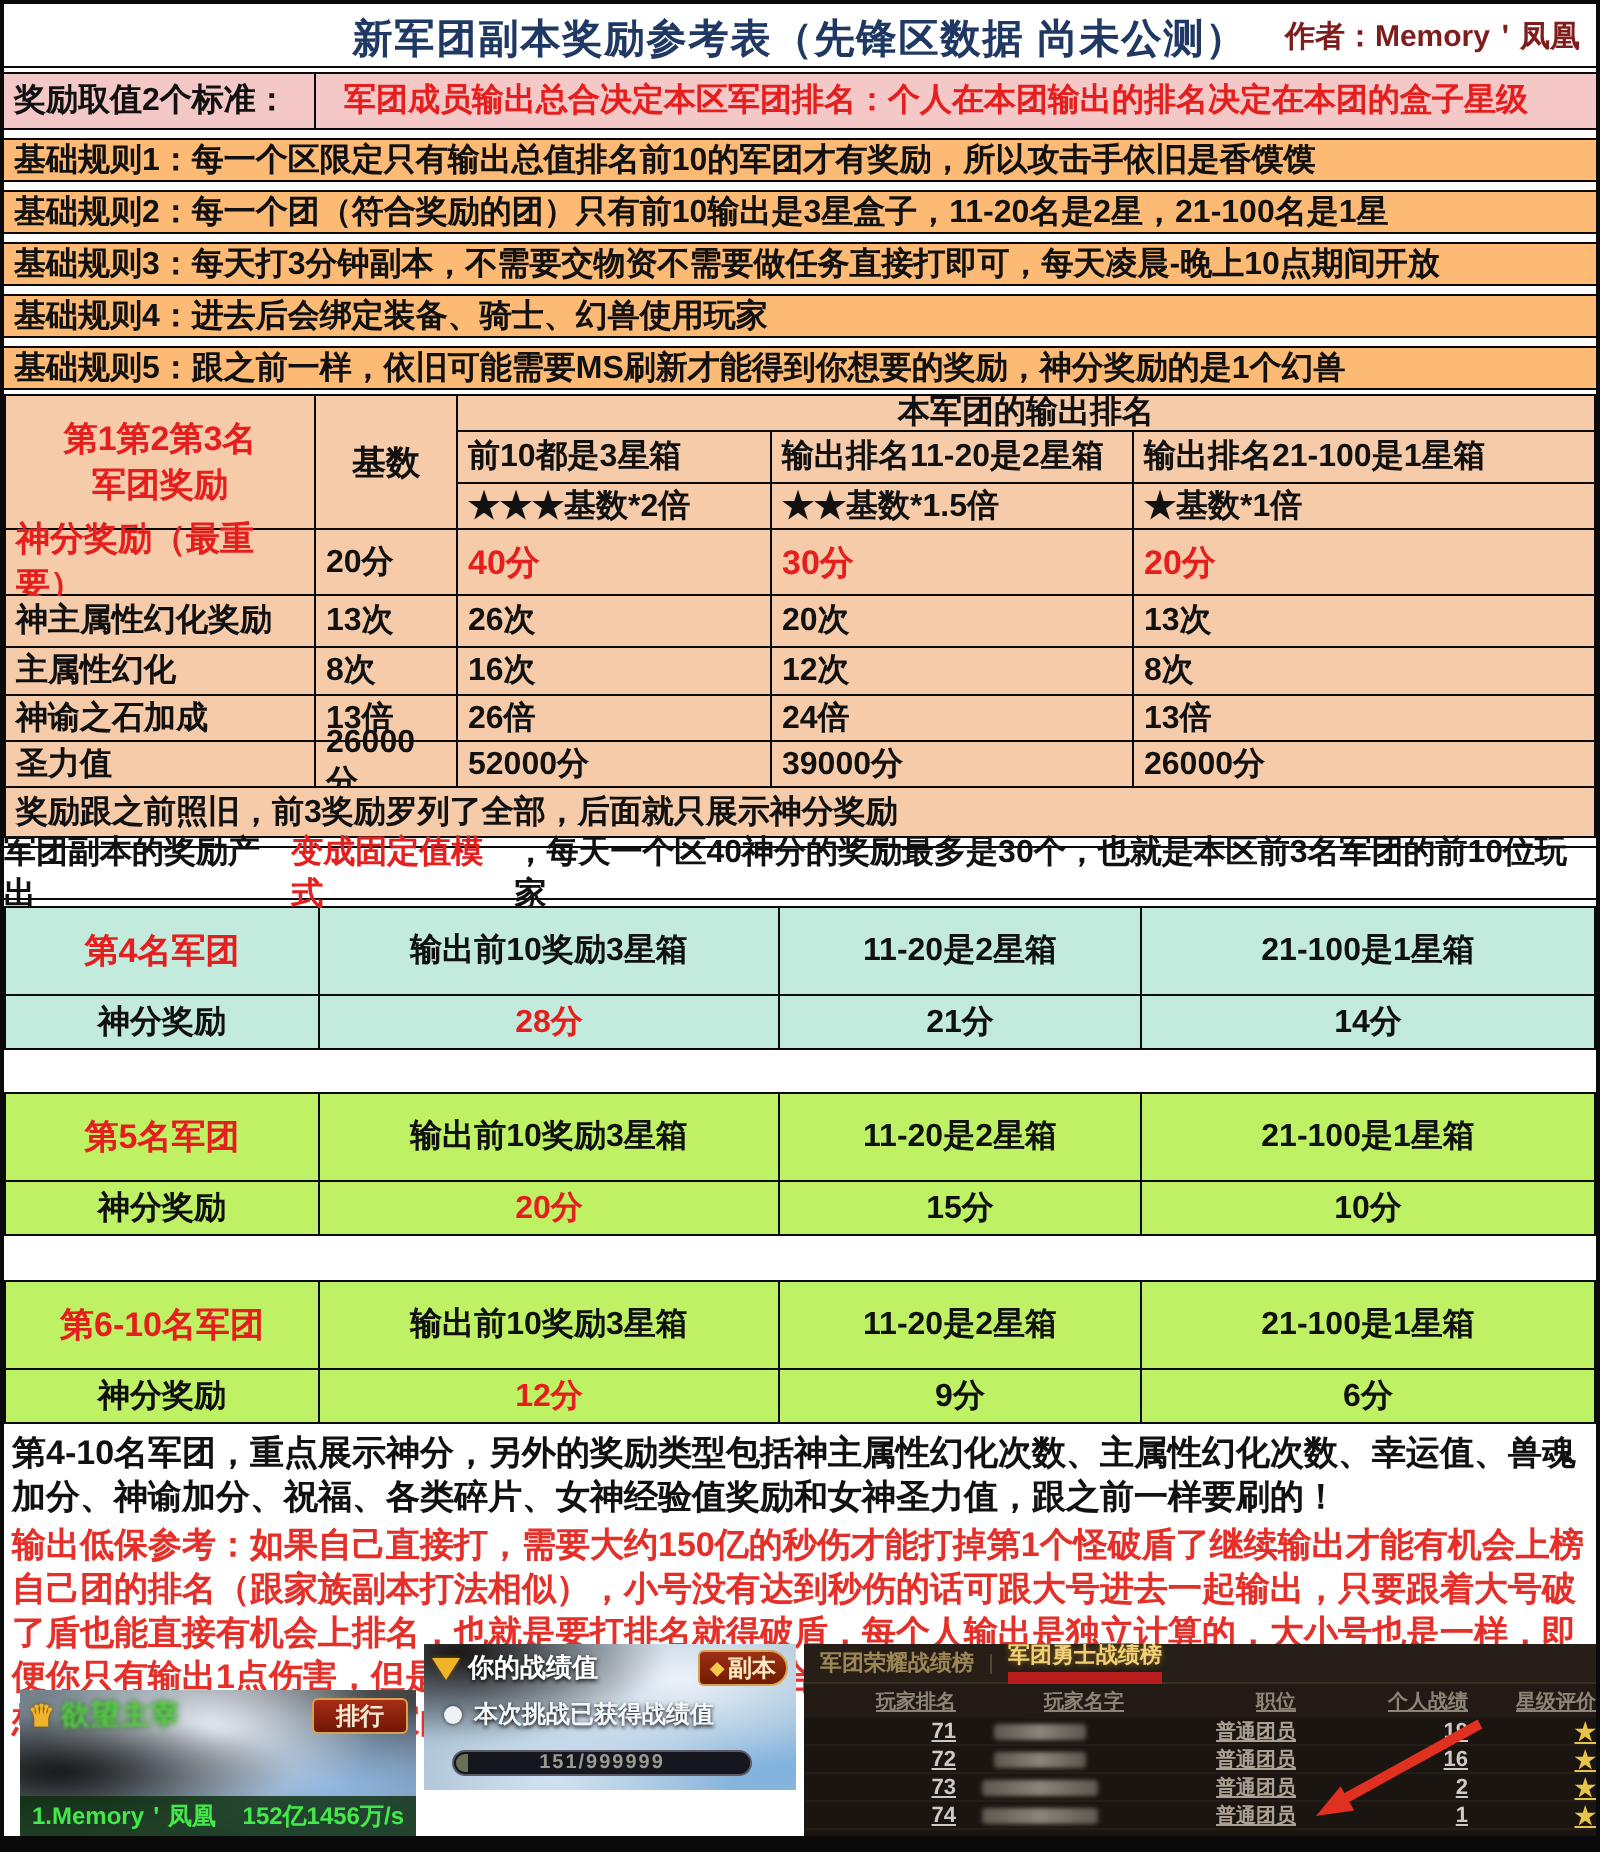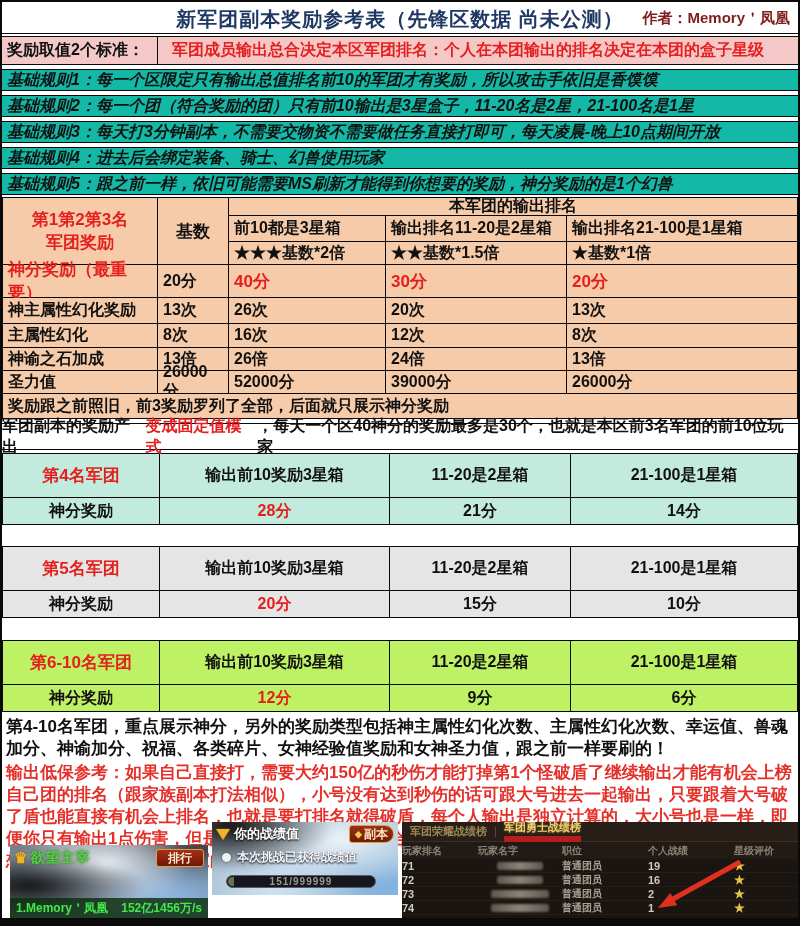--- a/index.html
+++ b/index.html
@@ -10,41 +10,41 @@
     font-weight:700; color:#111;
   }
   
   .title-row{position:relative;height:32px;border-bottom:1px solid #0a0a0a;background:#fff;}
   .doc-title{position:absolute;left:0;right:0;top:4px;text-align:center;font-size:20px;color:#203864;letter-spacing:1px;}
   .doc-author{position:absolute;right:8px;top:7px;font-size:15px;color:#7f1d1d;}
   
   .std-row{display:flex;height:29px;margin-top:2px;border-top:1px solid #0a0a0a;border-bottom:1px solid #0a0a0a;background:#f5c8c8;align-items:center;font-size:16px;}
   .std-label{width:156px;height:100%;display:flex;align-items:center;padding-left:5px;border-right:1px solid #0a0a0a;}
   .std-text{flex:1;padding-left:14px;color:#e51e1e;font-size:16px;}
-  .rule-row{height:22px;margin-top:4px;border-top:1px solid #0a0a0a;border-bottom:1px solid #0a0a0a;background:#14b8a6;display:flex;align-items:center;padding-left:5px;font-size:16px;font-style:italic;}
+  .rule-row{height:22px;margin-top:4px;border-top:1px solid #0a0a0a;border-bottom:1px solid #0a0a0a;background:#fdba74;display:flex;align-items:center;padding-left:5px;font-size:16px;}
   
   .main-table{width:796px;margin-top:2px;display:grid;border-top:1px solid #0a0a0a;border-left:1px solid #0a0a0a;
     grid-template-columns:155px 71px 157px 181px 1fr;
     grid-template-rows:18px 26px 23px 33px 26px 24px 23px 23px 25px;}
   .mc{background:#f6cba9;border-right:1px solid #0a0a0a;border-bottom:1px solid #0a0a0a;display:flex;align-items:center;padding:0 5px;font-size:16px;}
   .cc{justify-content:center;text-align:center;}
   .red{color:#e51e1e;}
   .corner{grid-row:1/4;grid-column:1;flex-direction:column;justify-content:center;font-size:17px;}
   .basehdr{grid-row:1/4;grid-column:2;justify-content:center;font-size:17px;}
   .grouphdr{grid-column:3/6;justify-content:center;}
   .foot{grid-column:1/6;}
   
   .fixed-note{height:27px;margin-top:4px;border-top:1px solid #0a0a0a;border-bottom:1px solid #0a0a0a;display:flex;align-items:center;justify-content:center;font-size:16px;background:#fff;}
   
   .rank-table{width:796px;display:grid;border-top:1px solid #0a0a0a;border-left:1px solid #0a0a0a;
     grid-template-columns:157px 230px 181px 1fr;grid-template-rows:44px 27px;}
   .rc{border-right:1px solid #0a0a0a;border-bottom:1px solid #0a0a0a;display:flex;align-items:center;justify-content:center;text-align:center;font-size:16px;}
   .rc.name{font-size:17px;}
   .bg-cyan .rc{background:#c2ebdd;}
-  .bg-green .rc{background:#e5e5e5;}
+  .bg-green .rc{background:#bef264;}
   .bg-peri .rc{background:#bef264;}
   .gap21{height:21px;} .gap22{height:22px;} .gap3{height:3px;}
   
   .summary{margin-top:2px;padding:2px 4px;font-size:17px;line-height:22px;}
   .lowg{padding:0 4px;font-size:17px;line-height:22px;color:#e5302a;}
   .lowg2{padding:0 4px;font-size:17px;line-height:22px;color:#e5302a;width:396px;}
   
   .shot{position:absolute;overflow:hidden;}
   .shot::before{content:"";position:absolute;inset:-6px;filter:blur(3px);z-index:0;}
   .shot > *{position:relative;z-index:1;}
@@ -84,21 +84,21 @@
   .pfill{position:absolute;left:1px;top:1px;bottom:1px;width:6px;background:#6a6f55;border-radius:6px 0 0 6px;}
   .ptext{position:absolute;inset:0;display:flex;align-items:center;justify-content:center;color:#9a9a92;font-size:10px;letter-spacing:1px;}
   
   .lb{left:400px;top:820px;width:396px;height:96px;background:#1b1511;color:#cfc9c0;}
   .lb-tabs{display:flex;align-items:center;height:20px;background:#261e17;border-bottom:1px solid #3a2f23;padding-left:8px;gap:8px;}
   .lb-tab{font-size:11px;color:#9d8655;}
   .lb-tab.active{color:#f0cf77;text-shadow:0 0 3px #8a6a1d;border-bottom:7px solid #b91c1c;padding-bottom:1px;}
   .lb-sep{width:1px;height:10px;background:#564733;}
   .lb-grid{display:grid;grid-template-columns:76px 84px 86px 86px 1fr;align-items:center;height:17px;}
   .lb-head{color:#8d8478;font-size:10px;background:#221b15;}
-  .lb-grid span{text-align:left;}
+  .lb-grid span{text-align:right;text-decoration:underline;}
   .lb-row{font-size:11px;border-bottom:1px solid rgba(255,255,255,0.04);height:14px;}
   .lb-row .role{color:#aaa094;font-size:10px;}
   .lb-row .star{color:#e8c34a;font-size:12px;}
   .blur-name{width:46px;height:8px;margin:0 auto;border-radius:2px;background:linear-gradient(90deg,#5c564e,#8a847a,#5c564e);filter:blur(1px);}
   .arrow-svg{position:absolute;right:48px;bottom:2px;z-index:2;}
 </style>
 </head>
 <body>
 
 <div class="sheet">

